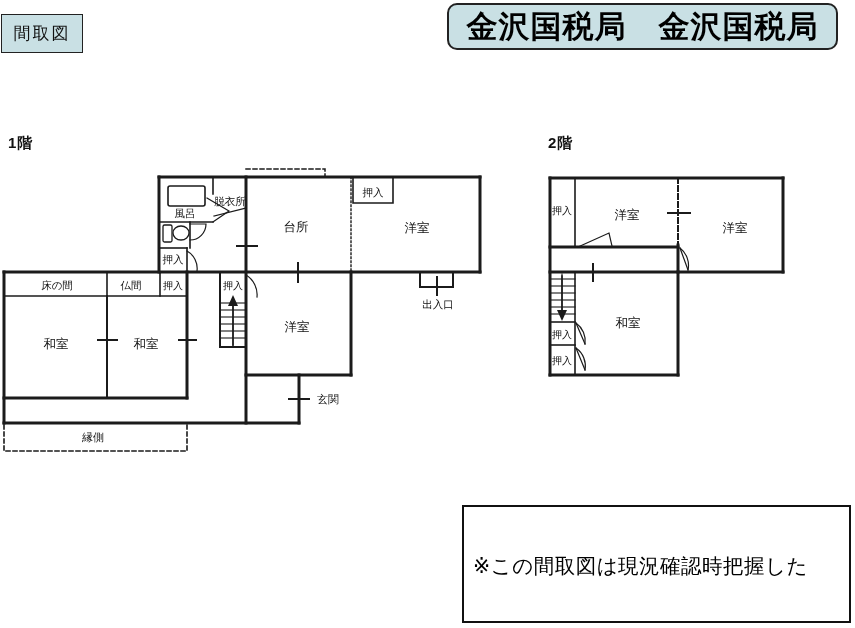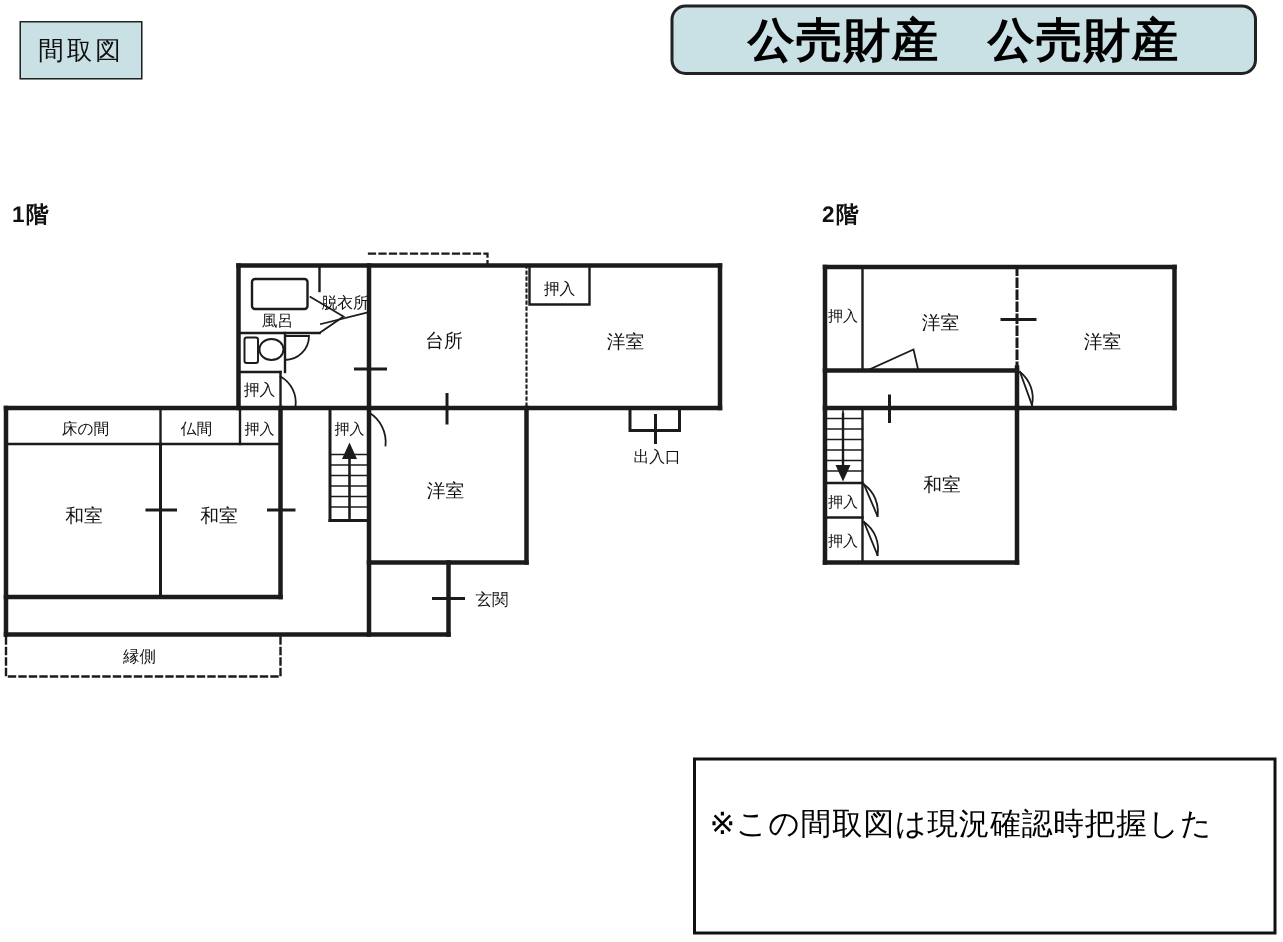--- a/index.html
+++ b/index.html
@@ -2,52 +2,52 @@
 <html><head>
 <meta charset="utf-8">
 <style>
   html,body{margin:0;padding:0;}
   body{
     width:855px;height:628px;position:relative;background:#ffffff;
     font-family:"Liberation Sans","DejaVu Sans",sans-serif;
     overflow:hidden;color:#111;
   }
   .tag-box{
-    position:absolute;left:13px;top:14px;width:82px;height:39px;
+    position:absolute;left:1px;top:14px;width:82px;height:39px;
     border:1.5px solid #222;box-sizing:border-box;
     display:flex;align-items:center;justify-content:center;
     font-size:17px;letter-spacing:2px;color:#111;
   }
   .title-box{
     position:absolute;left:447px;top:3px;width:391px;height:47px;
     border:2px solid #222;border-radius:10px;box-sizing:border-box;
     display:flex;align-items:center;justify-content:center;
     font-size:31px;font-weight:bold;letter-spacing:1px;color:#000;
   }
   .plan-svg{position:absolute;left:0;top:0;}
   .note-box{
     position:absolute;left:462px;top:505px;width:389px;height:118px;
     border:2px solid #111;box-sizing:border-box;
-    padding:27px 6px 0 9px;
+    padding:43px 6px 0 9px;
     font-size:20.5px;line-height:32px;color:#000;letter-spacing:0.5px;
   }
   
   text{fill:#111;font-family:"Liberation Sans","DejaVu Sans",sans-serif;}
   .rm{font-size:10.5px;}
   .rm-sm{font-size:10px;}
   .rm-md{font-size:11px;}
   .rm-lg{font-size:12.5px;}
   .floor-label{font-size:15px;font-weight:600;letter-spacing:1px;}
 </style>
 </head>
 <body>
 
 <div class="tag-box" style="background-color: rgb(201, 224, 228);">間取図</div>
 
-<div class="title-box" style="background-color: rgb(201, 224, 228);">公売財産　公売財産</div>
+<div class="title-box" style="background-color: rgb(201, 224, 228);">金沢国税局　金沢国税局</div>
 
 <svg class="plan-svg" width="855" height="628" viewBox="0 0 855 628">
 
   <text class="floor-label" x="8" y="148">1階</text>
 
   <g stroke="#1b1b1b" fill="none" stroke-linecap="square">
 
     <g stroke-width="3">
       <path d="M159,177 H480"></path>
       <path d="M159,177 V272"></path>

